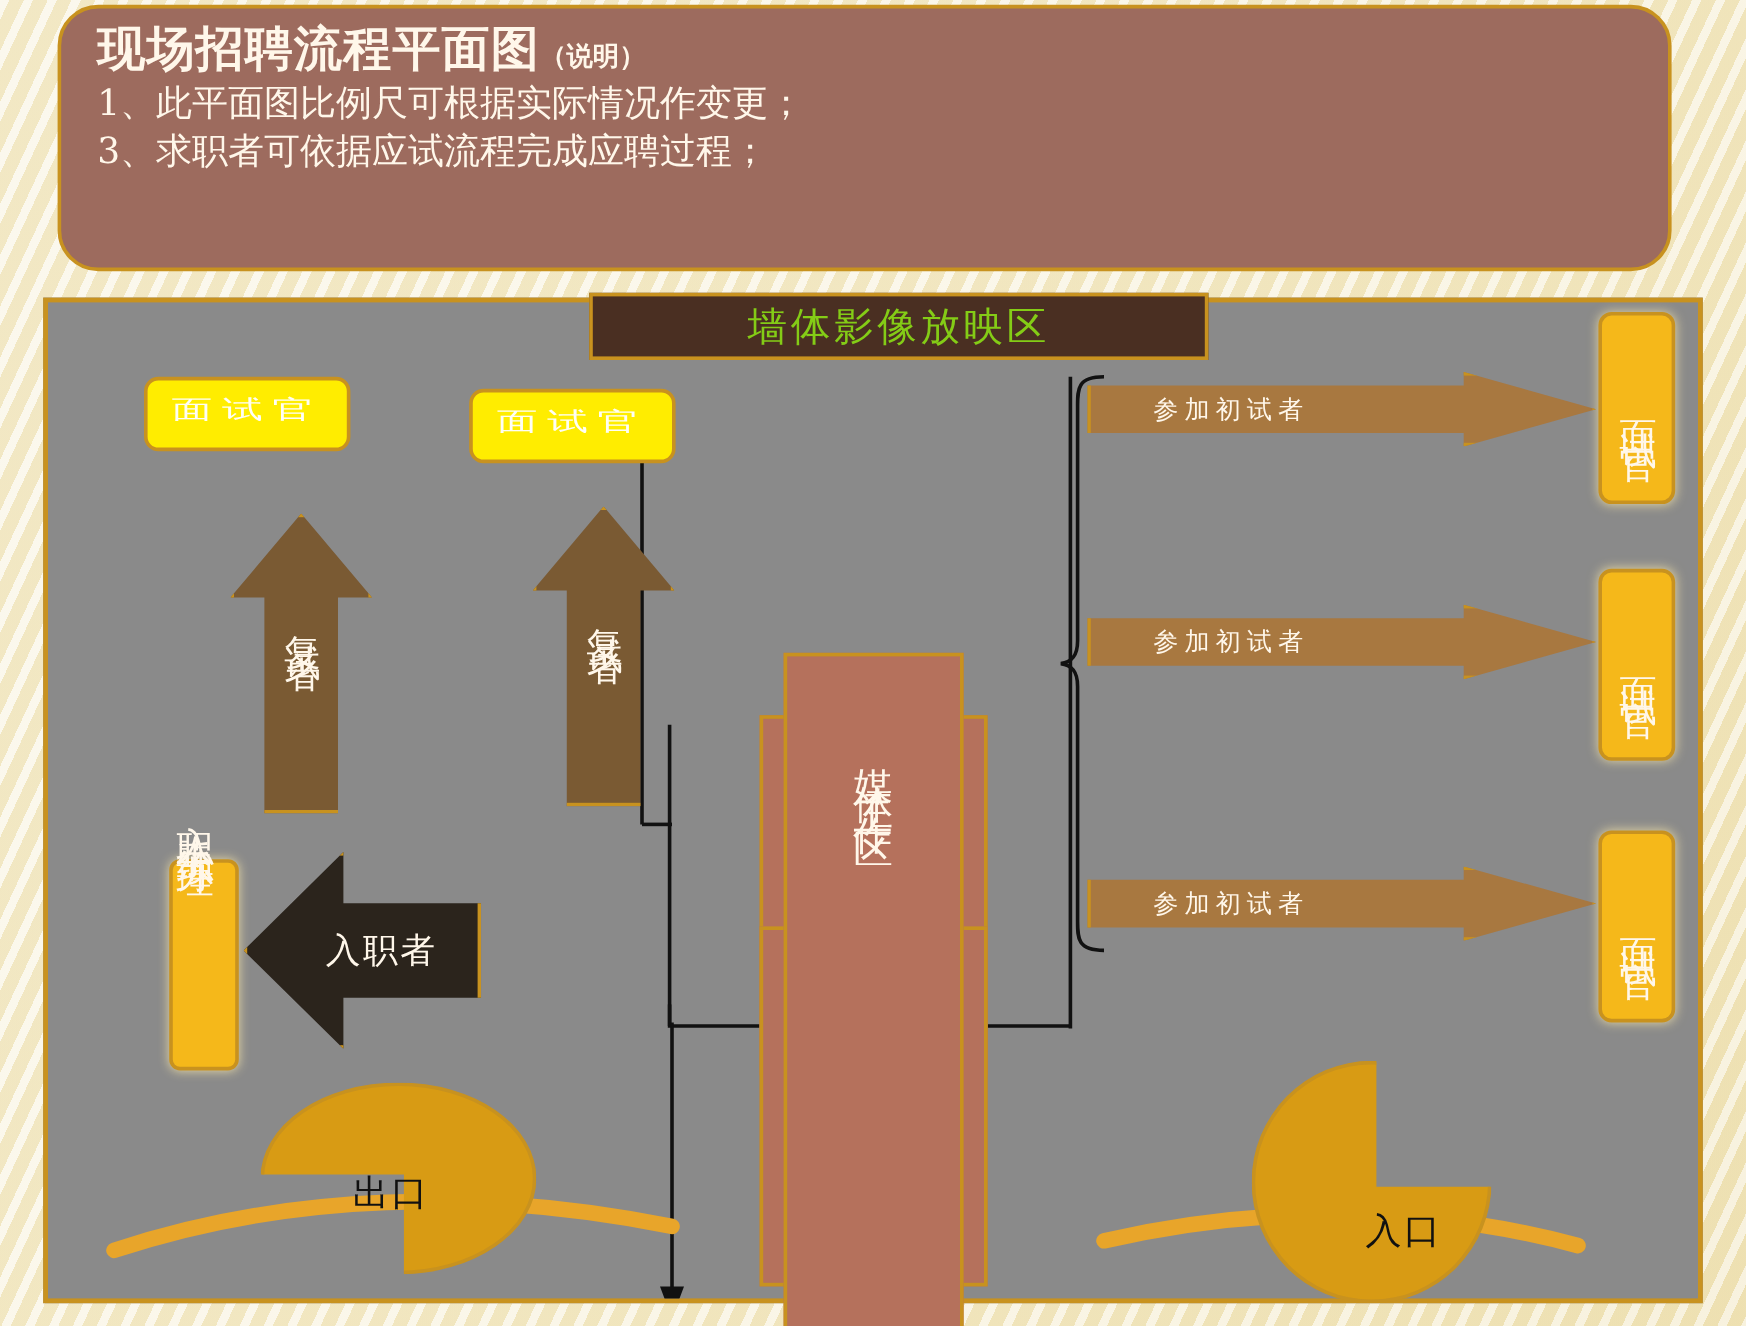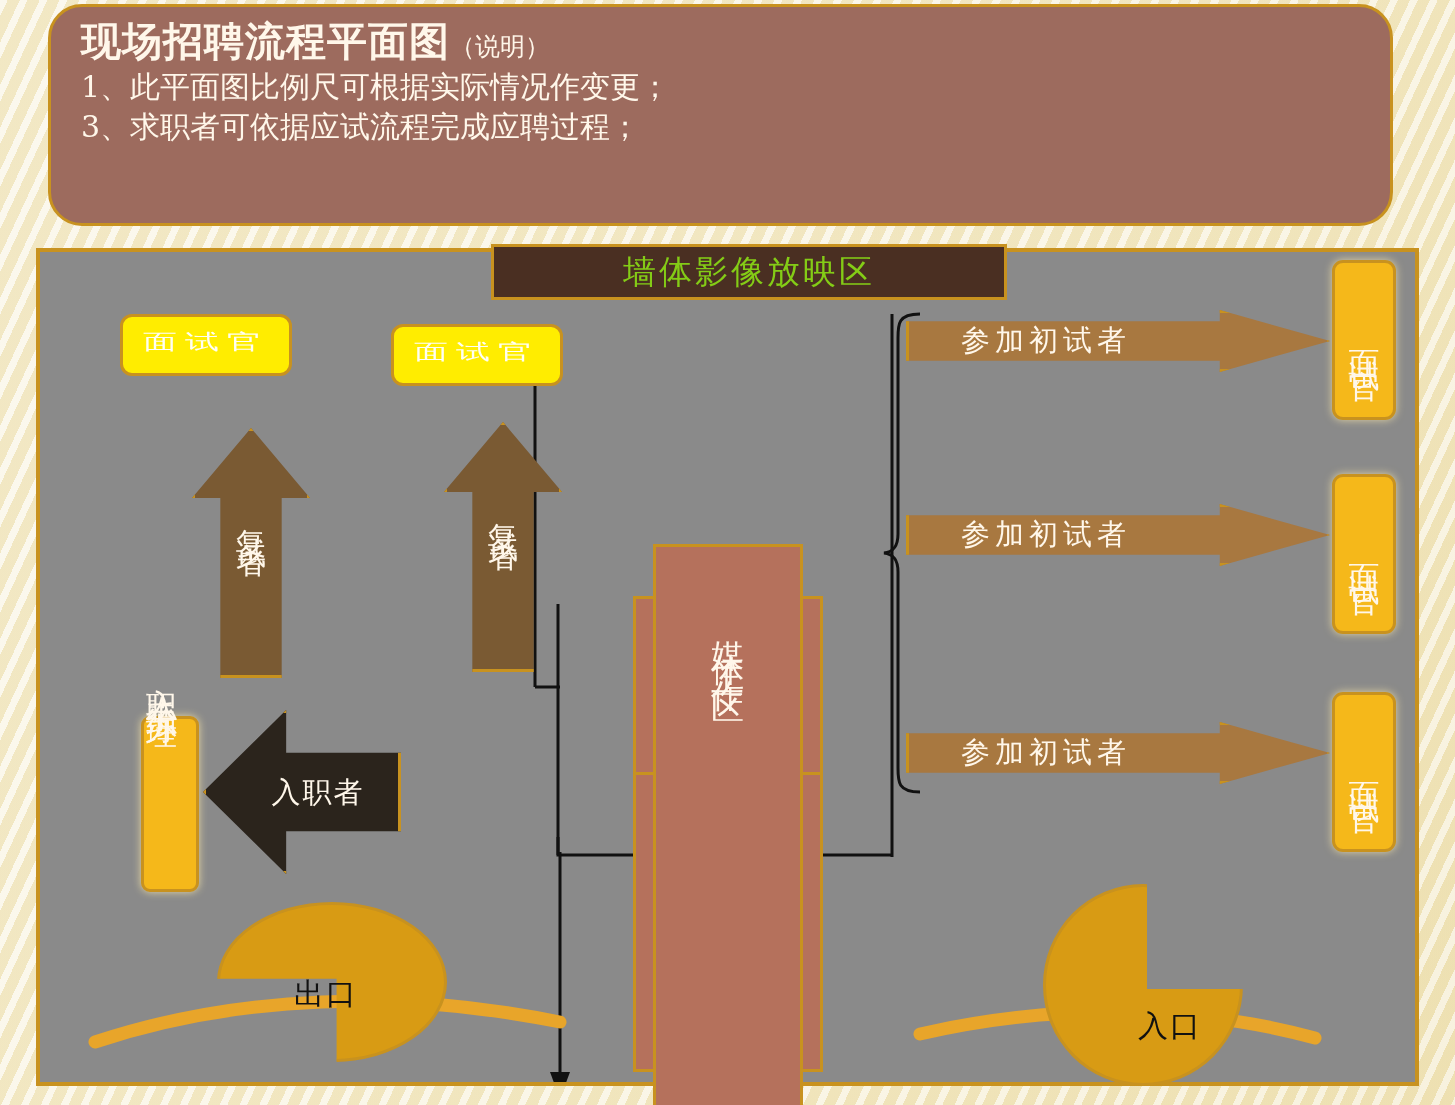--- a/index.html
+++ b/index.html
@@ -33,22 +33,22 @@
   }
   .note-title {
     font-family: "DejaVu Serif", "Liberation Serif", serif;
     font-size: 40px;
     font-weight: bold;
     letter-spacing: 1px;
     line-height: 1.2;
     white-space: nowrap;
   }
   .note-title .paren {
-    font-size: 25px;
-    font-weight: normal;
+    font-size: 22px;
+    font-weight: bold;
     letter-spacing: 0;
   }
   .note-lines {
     font-family: "DejaVu Serif", "Liberation Serif", serif;
     font-size: 30px;
     line-height: 1.34;
     margin-top: 2px;
   }
   .note-lines div { white-space: normal; }
 
@@ -128,21 +128,21 @@
     width: 424px; height: 62px;
     background: #a87840;
     border: 3px solid #c8921f;
     clip-path: polygon(0 18%, 74% 18%, 74% 0, 100% 50%, 74% 100%, 74% 82%, 0 82%);
     display: flex; align-items: center;
     padding-left: 52px;
   }
   .arrow-right .lbl {
     color: #fff7ea;
     font-family: "DejaVu Serif", "Liberation Serif", serif;
-    font-size: 29px;
+    font-size: 21px;
     letter-spacing: 5px;
     white-space: nowrap;
   }
   #ar-1 { top: 58px; }
   #ar-2 { top: 252px; }
   #ar-3 { top: 470px; }
 
   
   .arrow-up {
     position: absolute;

